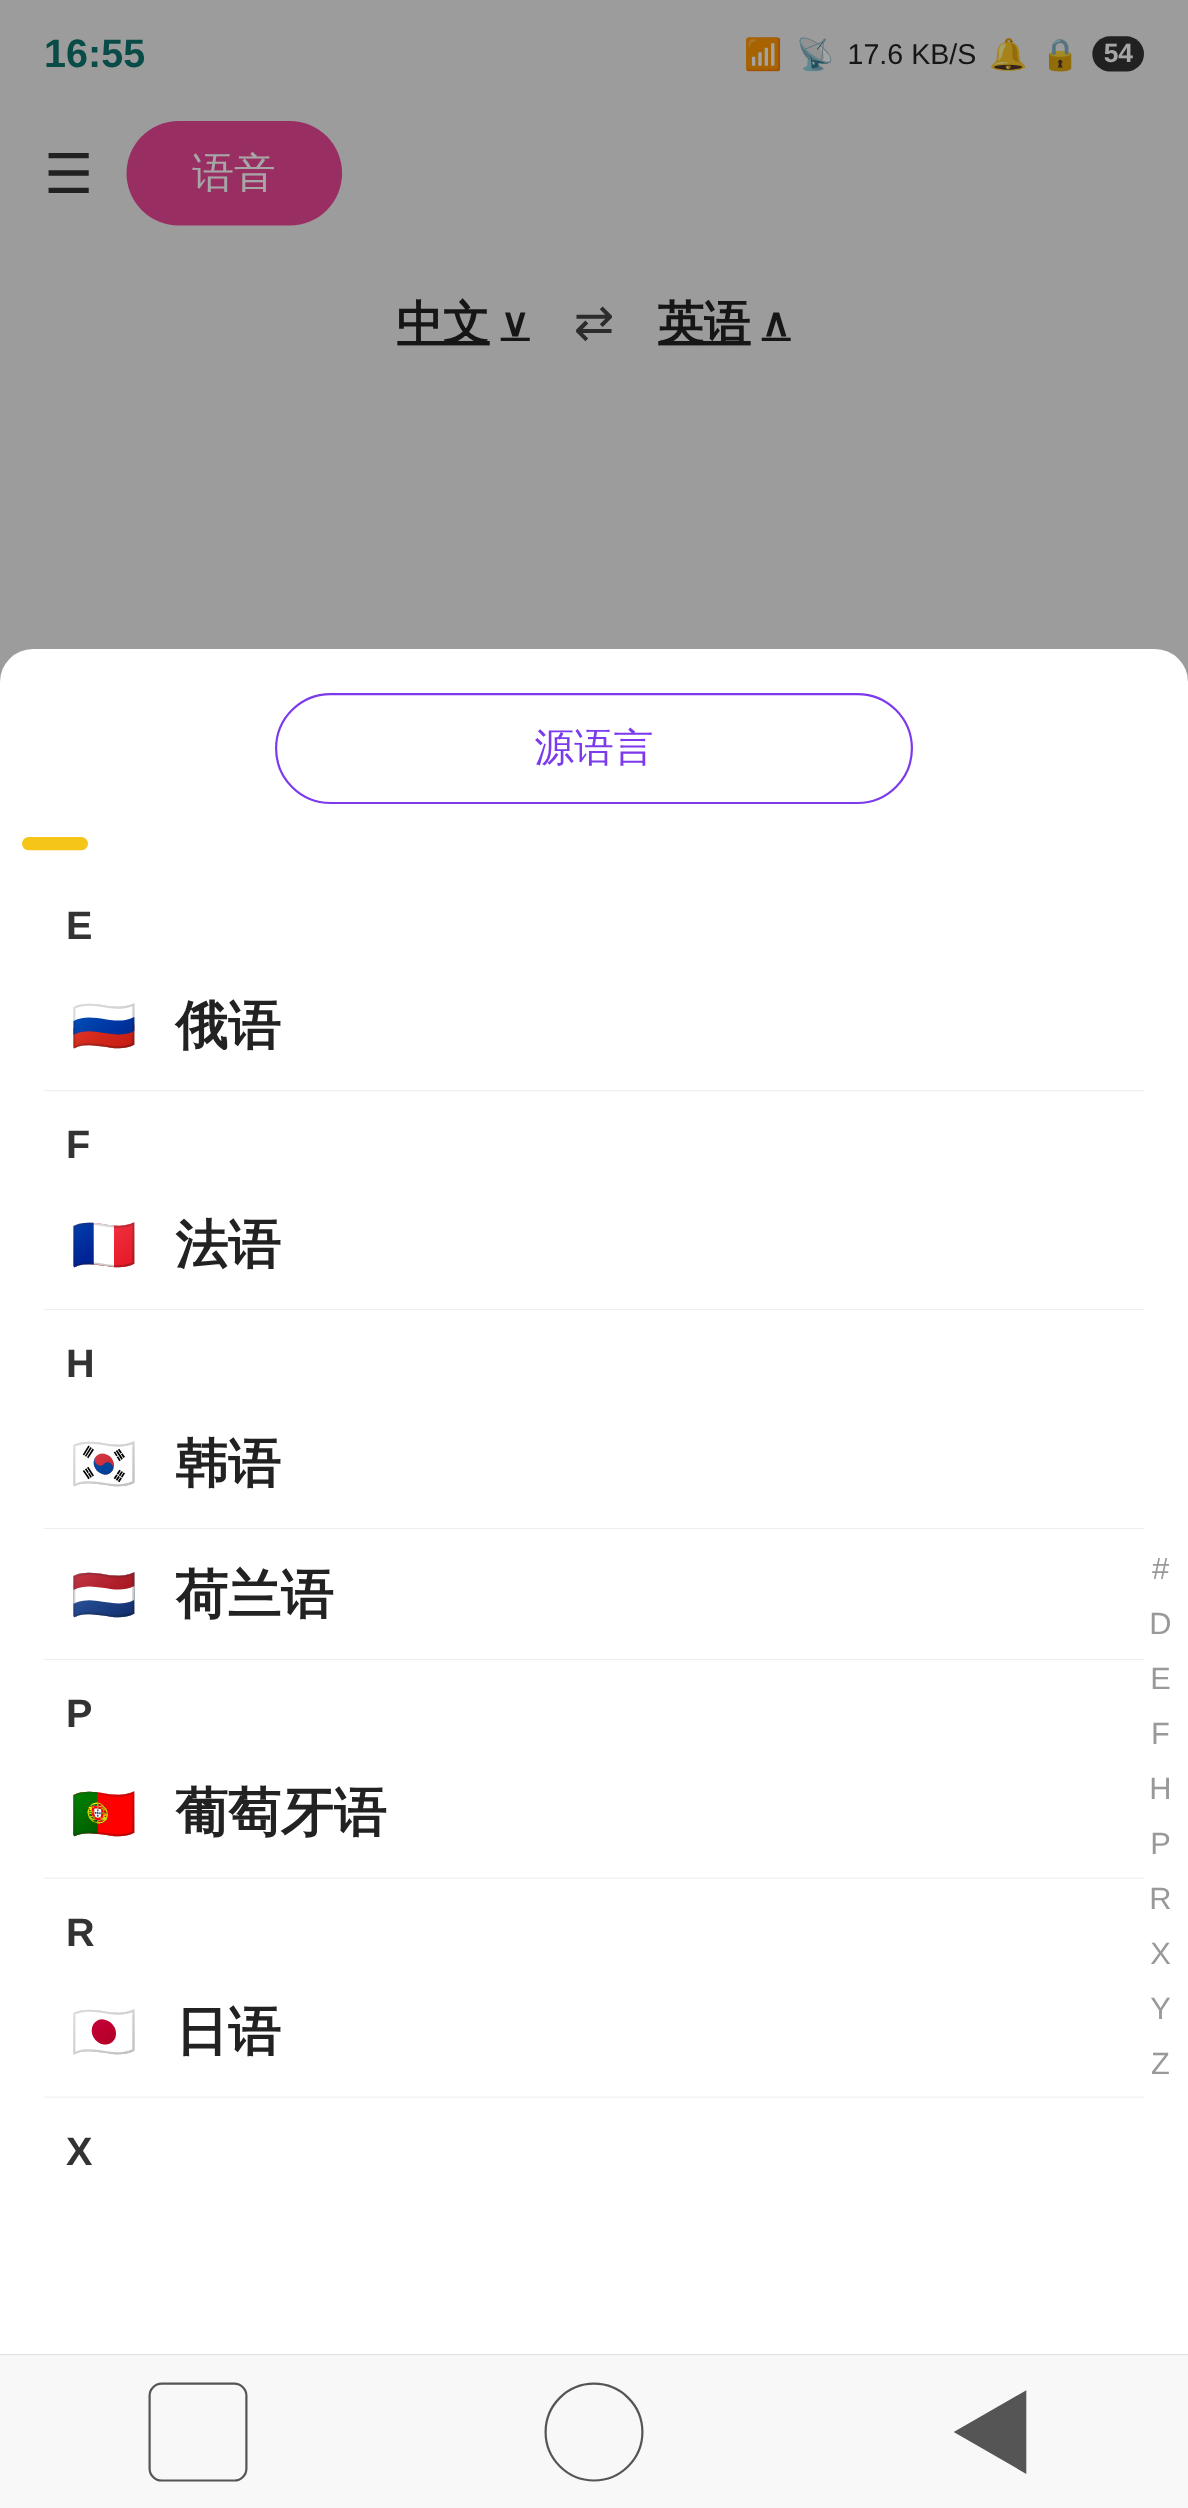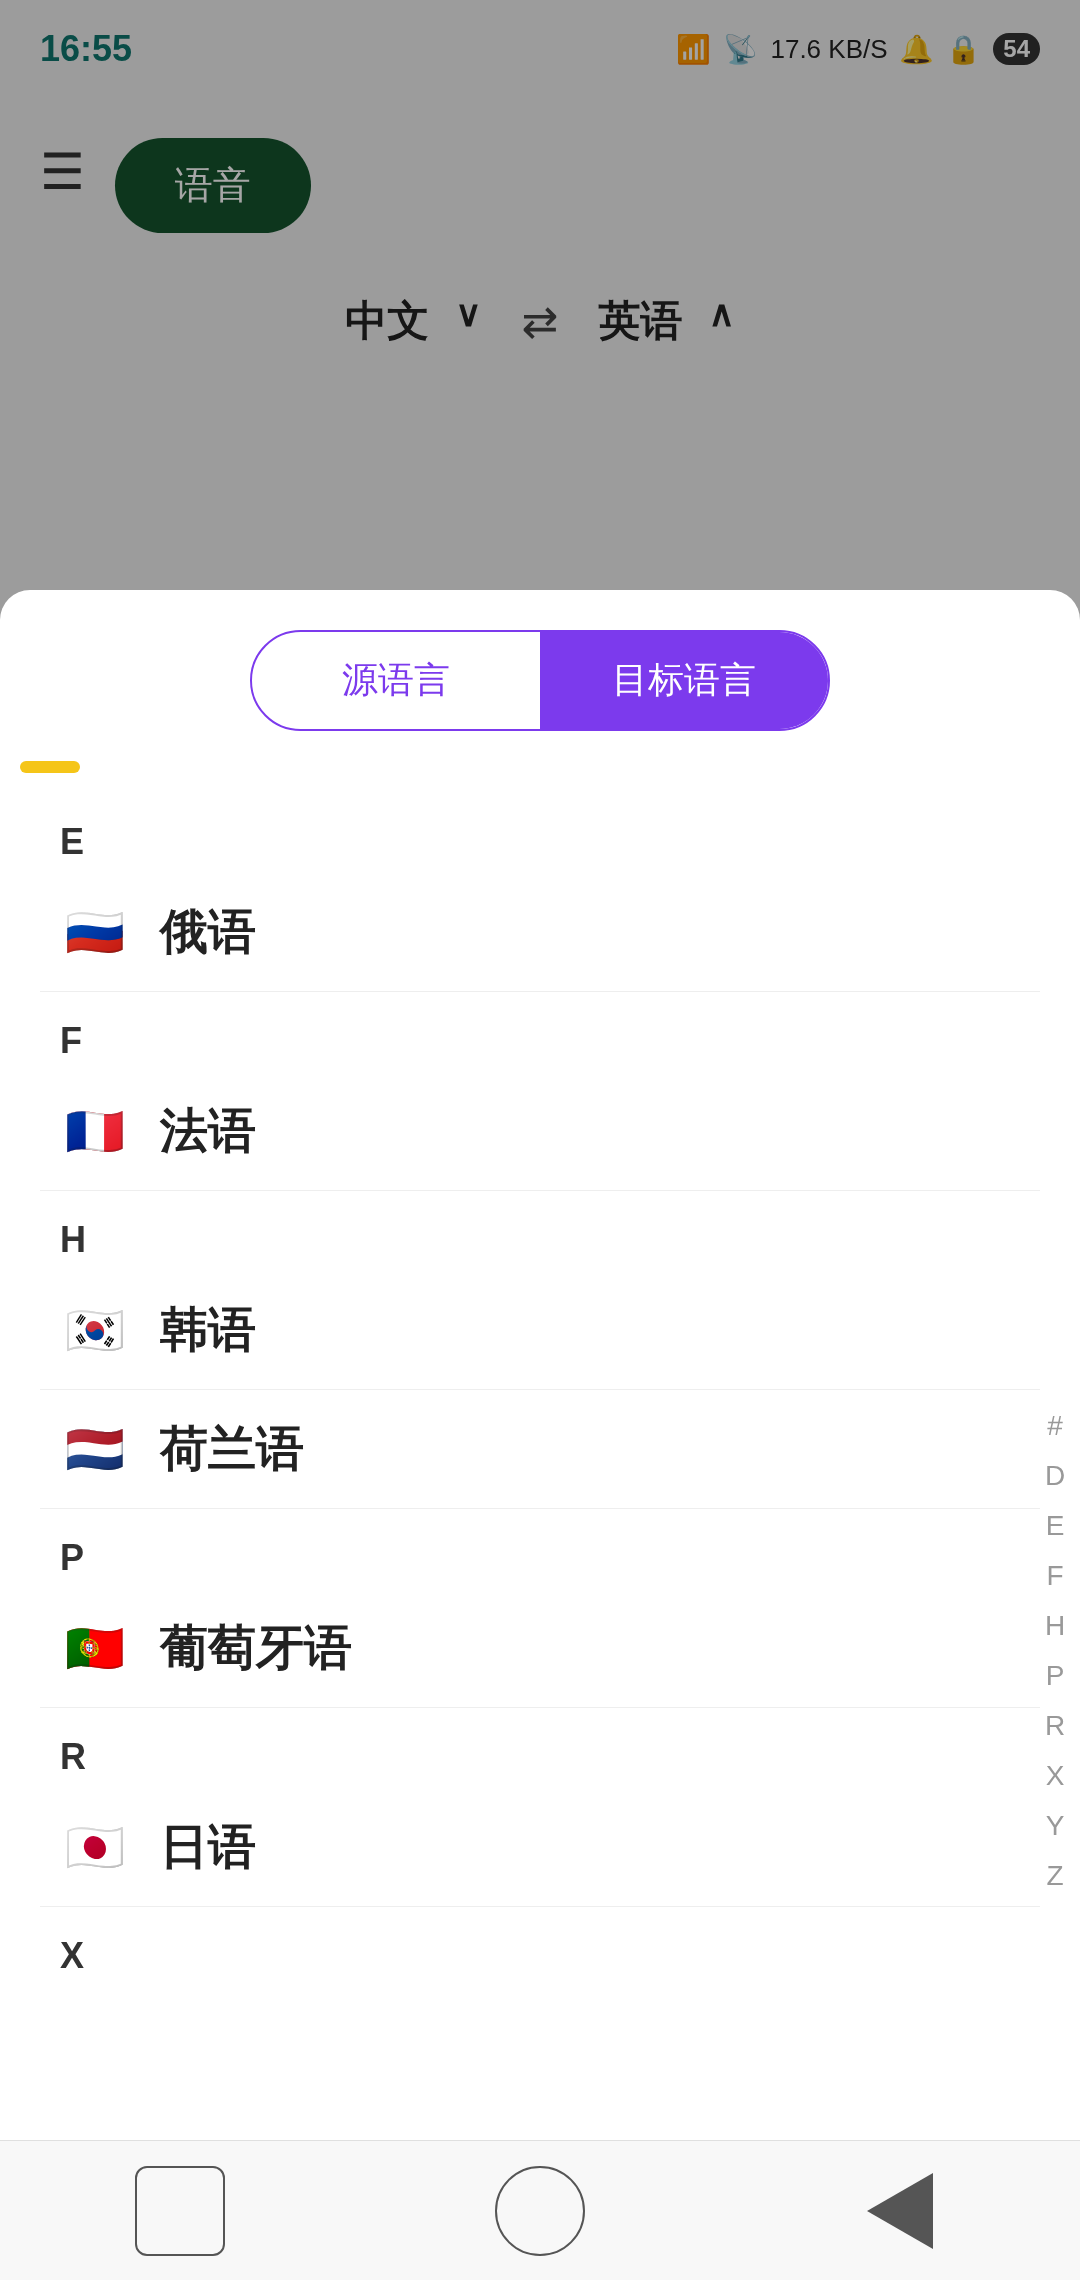--- a/index.html
+++ b/index.html
@@ -68,23 +68,22 @@
     .tab-btn {
       border-radius: 60px;
       padding: 22px 60px;
       font-size: 38px;
       font-weight: 500;
       border: none;
       cursor: pointer;
     }
 
     .tab-btn.active {
-      background: #14532d;
+      background: #ec4899;
       color: #fff;
-      margin-top: 28px;
     }
 
     .tab-btn.inactive {
       background: transparent;
       color: #555;
       border: 2px solid #ccc;
     }
 
     .lang-selector {
       display: flex;
@@ -92,21 +91,23 @@
       justify-content: center;
       padding: 30px 40px;
       gap: 40px;
     }
 
     .lang-btn {
       font-size: 42px;
       font-weight: 600;
       color: #222;
       display: flex;
-      gap: 26px;
+      align-items: center;
+      gap: 10px;
+      text-decoration: underline;
     }
 
     .swap-icon {
       font-size: 44px;
       color: #444;
     }
 
     
     .dim-overlay {
       position: absolute;
@@ -308,21 +309,20 @@
   </div>
 </div>
 
 <div class="dim-overlay"></div>
 
 <div class="bottom-sheet">
 
   <div class="sheet-tabs">
     <div class="sheet-tab-container">
       <button class="sheet-tab inactive">源语言</button>
-      <button class="sheet-tab active">目标语言</button>
     </div>
   </div>
 
   <div class="yellow-dash"></div>
 
   <div class="list-area">
 
     <div class="section-header">E</div>
 
     <div class="lang-item">

